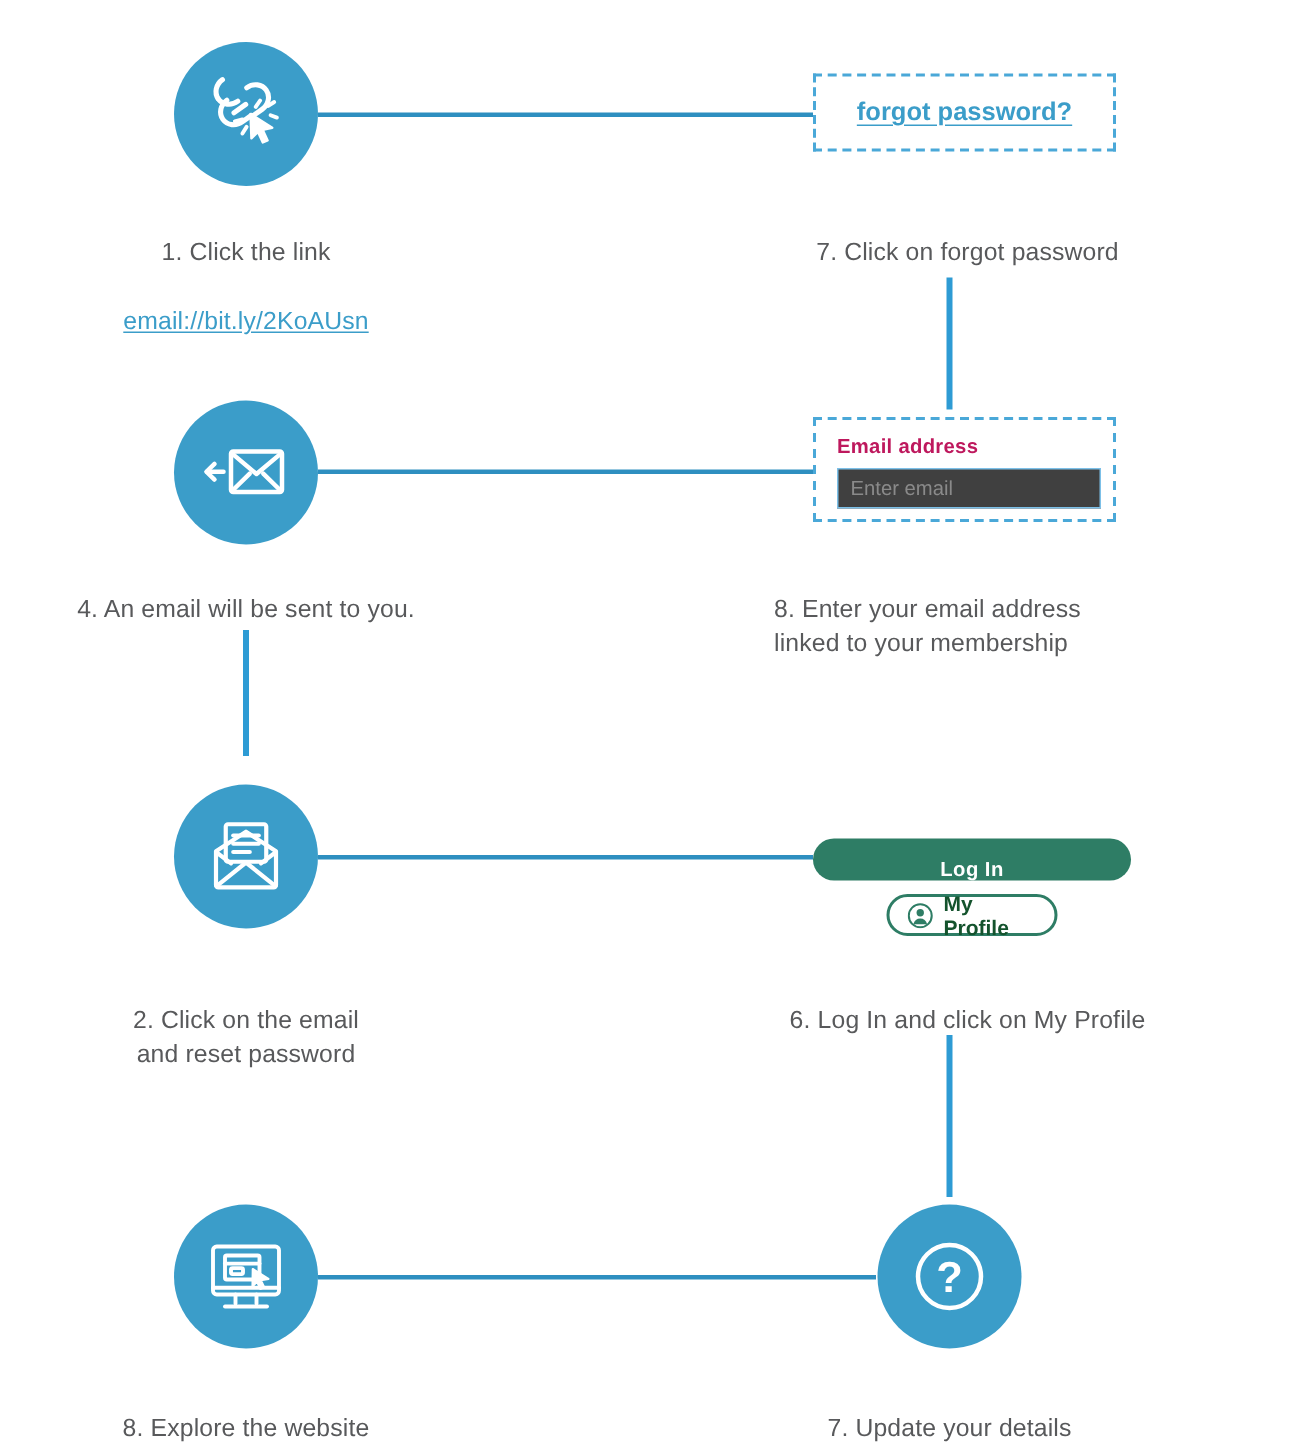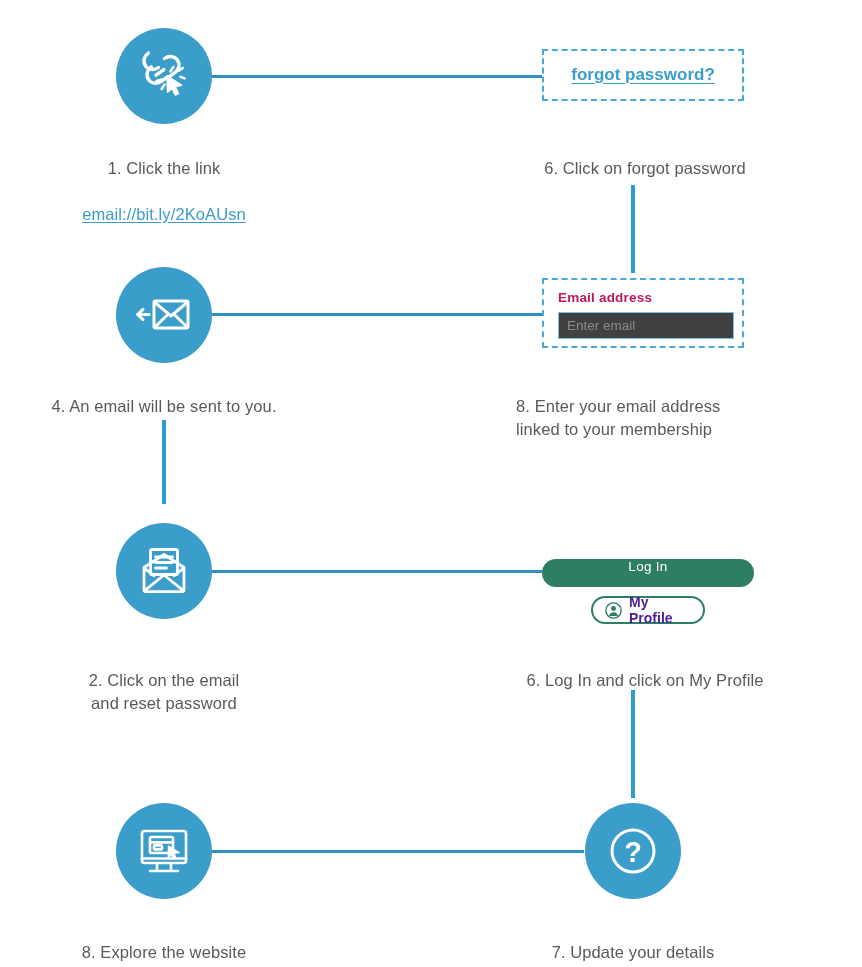--- a/index.html
+++ b/index.html
@@ -52,27 +52,27 @@
   .email-input{
     position:absolute;left:14px;top:32px;width:176px;height:27px;
     border:1.5px solid #7cc0e8;border-top-color:#7cc0e8;background:#404040;
     box-sizing:border-box;display:flex;align-items:center;
   }
   .email-input .ph{font-size:13.5px;color:#8a8a8a;padding-left:8px;}
 
   
   .btn-login{
     position:absolute;background:#2e7d65;border-radius:18px;
-    display:flex;align-items:flex-start;justify-content:center;
-    color:#ffffff;font-size:13.5px;font-weight:normal;letter-spacing:.3px;
+    display:flex;align-items:flex-end;justify-content:center;
+    color:#ffffff;font-size:13.5px;font-weight:bold;letter-spacing:.3px;
   }
   .btn-profile{
     position:absolute;background:#ffffff;border:2px solid #2e7d65;
     border-radius:18px;display:flex;align-items:center;justify-content:space-between;
-    color:#4c1d95;font-size:14px;font-weight:bold;gap:7px;padding:0 12px;
+    color:#14532d;font-size:14px;font-weight:bold;gap:7px;padding:0 12px;
     box-sizing:border-box;
   }
   .btn-profile .pglyph{display:flex;align-items:center;}
 </style>
 </head>
 <body>
 
 <div class="stage">
 
   <div class="hline" style="left:212px;top:75px;width:330px;"></div>
@@ -102,21 +102,21 @@
   <div class="caption center" style="left:164px;top:134px;width:300px;">
     <div>1. Click the link</div>
     <a class="link" href="#">email://bit.ly/2KoAUsn</a>
   </div>
 
   <div class="dashbox" style="left:542px;top:49px;width:202px;height:52px;">
     <a class="forgot-link" href="#">forgot password?</a>
   </div>
 
   <div class="caption center" style="left:645px;top:134px;width:340px;">
-    <div>6. Click on forgot password</div>
+    <div>7. Click on forgot password</div>
   </div>
 
   <div class="vline" style="left:631px;top:185px;width:4px;height:88px;"></div>
 
   <div class="hline" style="left:212px;top:313px;width:330px;"></div>
 
   <div class="badge" style="left:116px;top:267px;">
     <svg width="62" height="62" viewBox="0 0 62 62">
       <g fill="none" stroke="#ffffff" stroke-width="3" stroke-linecap="round" stroke-linejoin="round">
         <rect x="21" y="17" width="34" height="27" rx="1.5"></rect>

